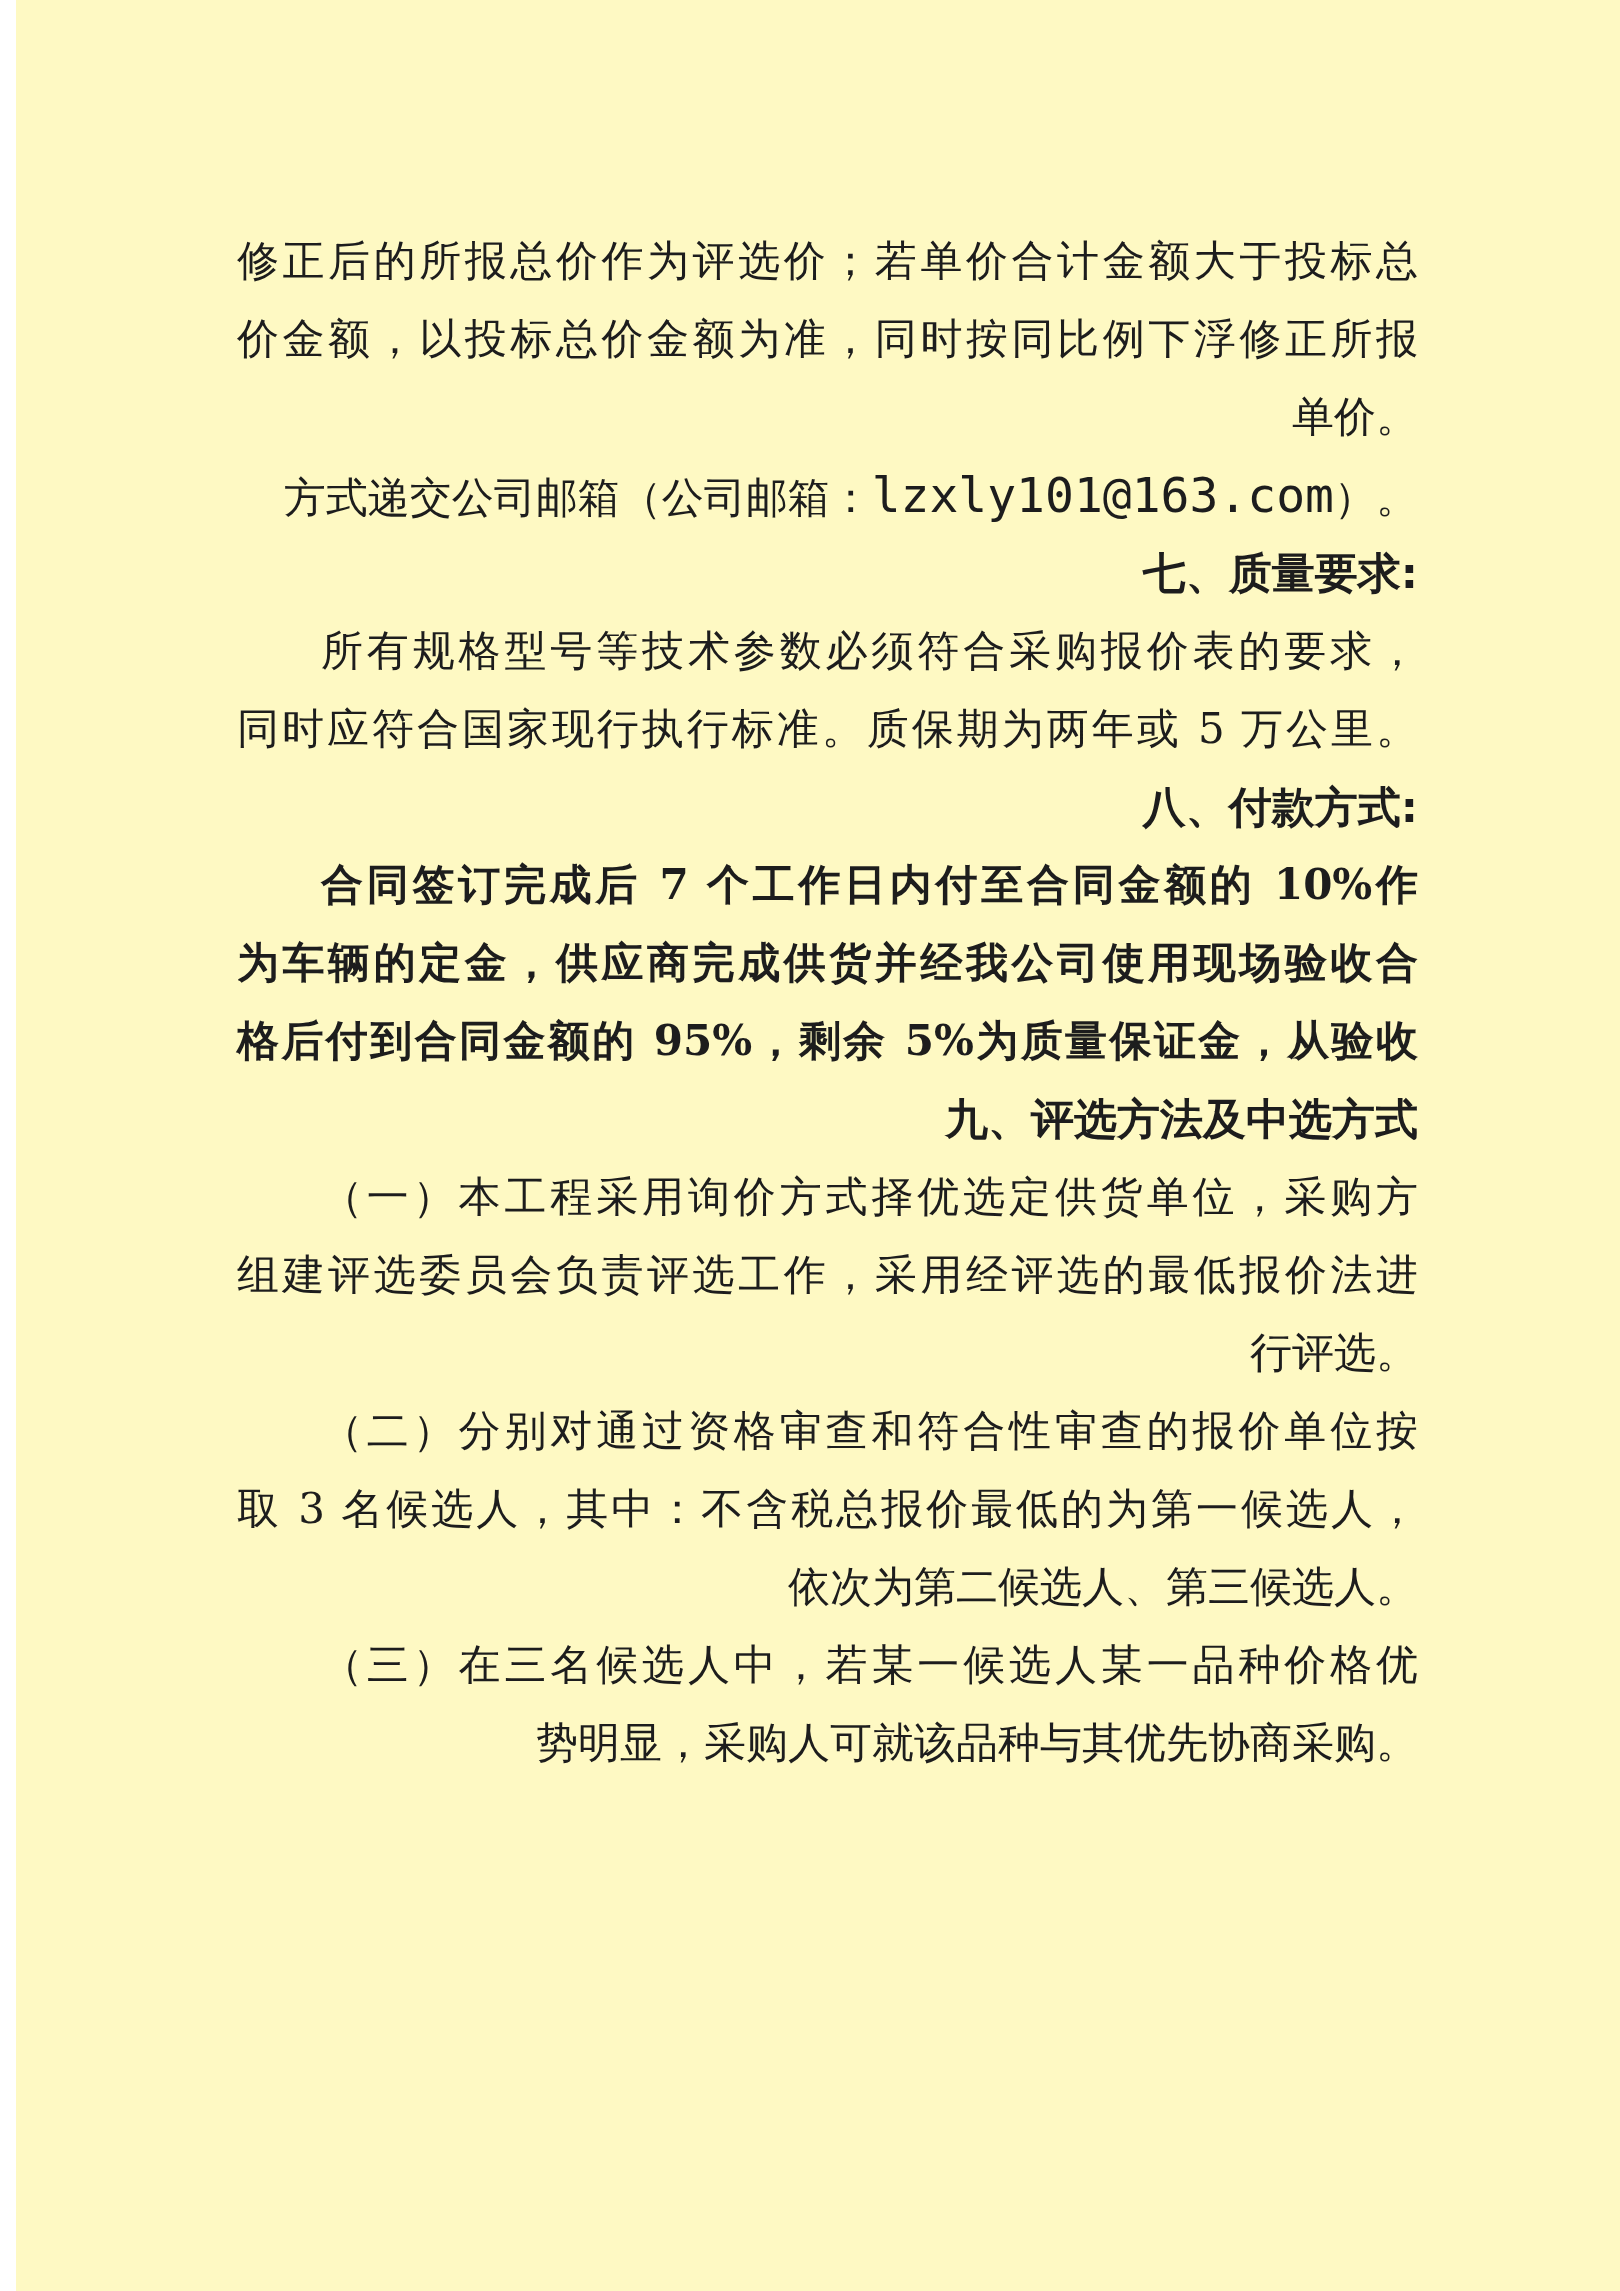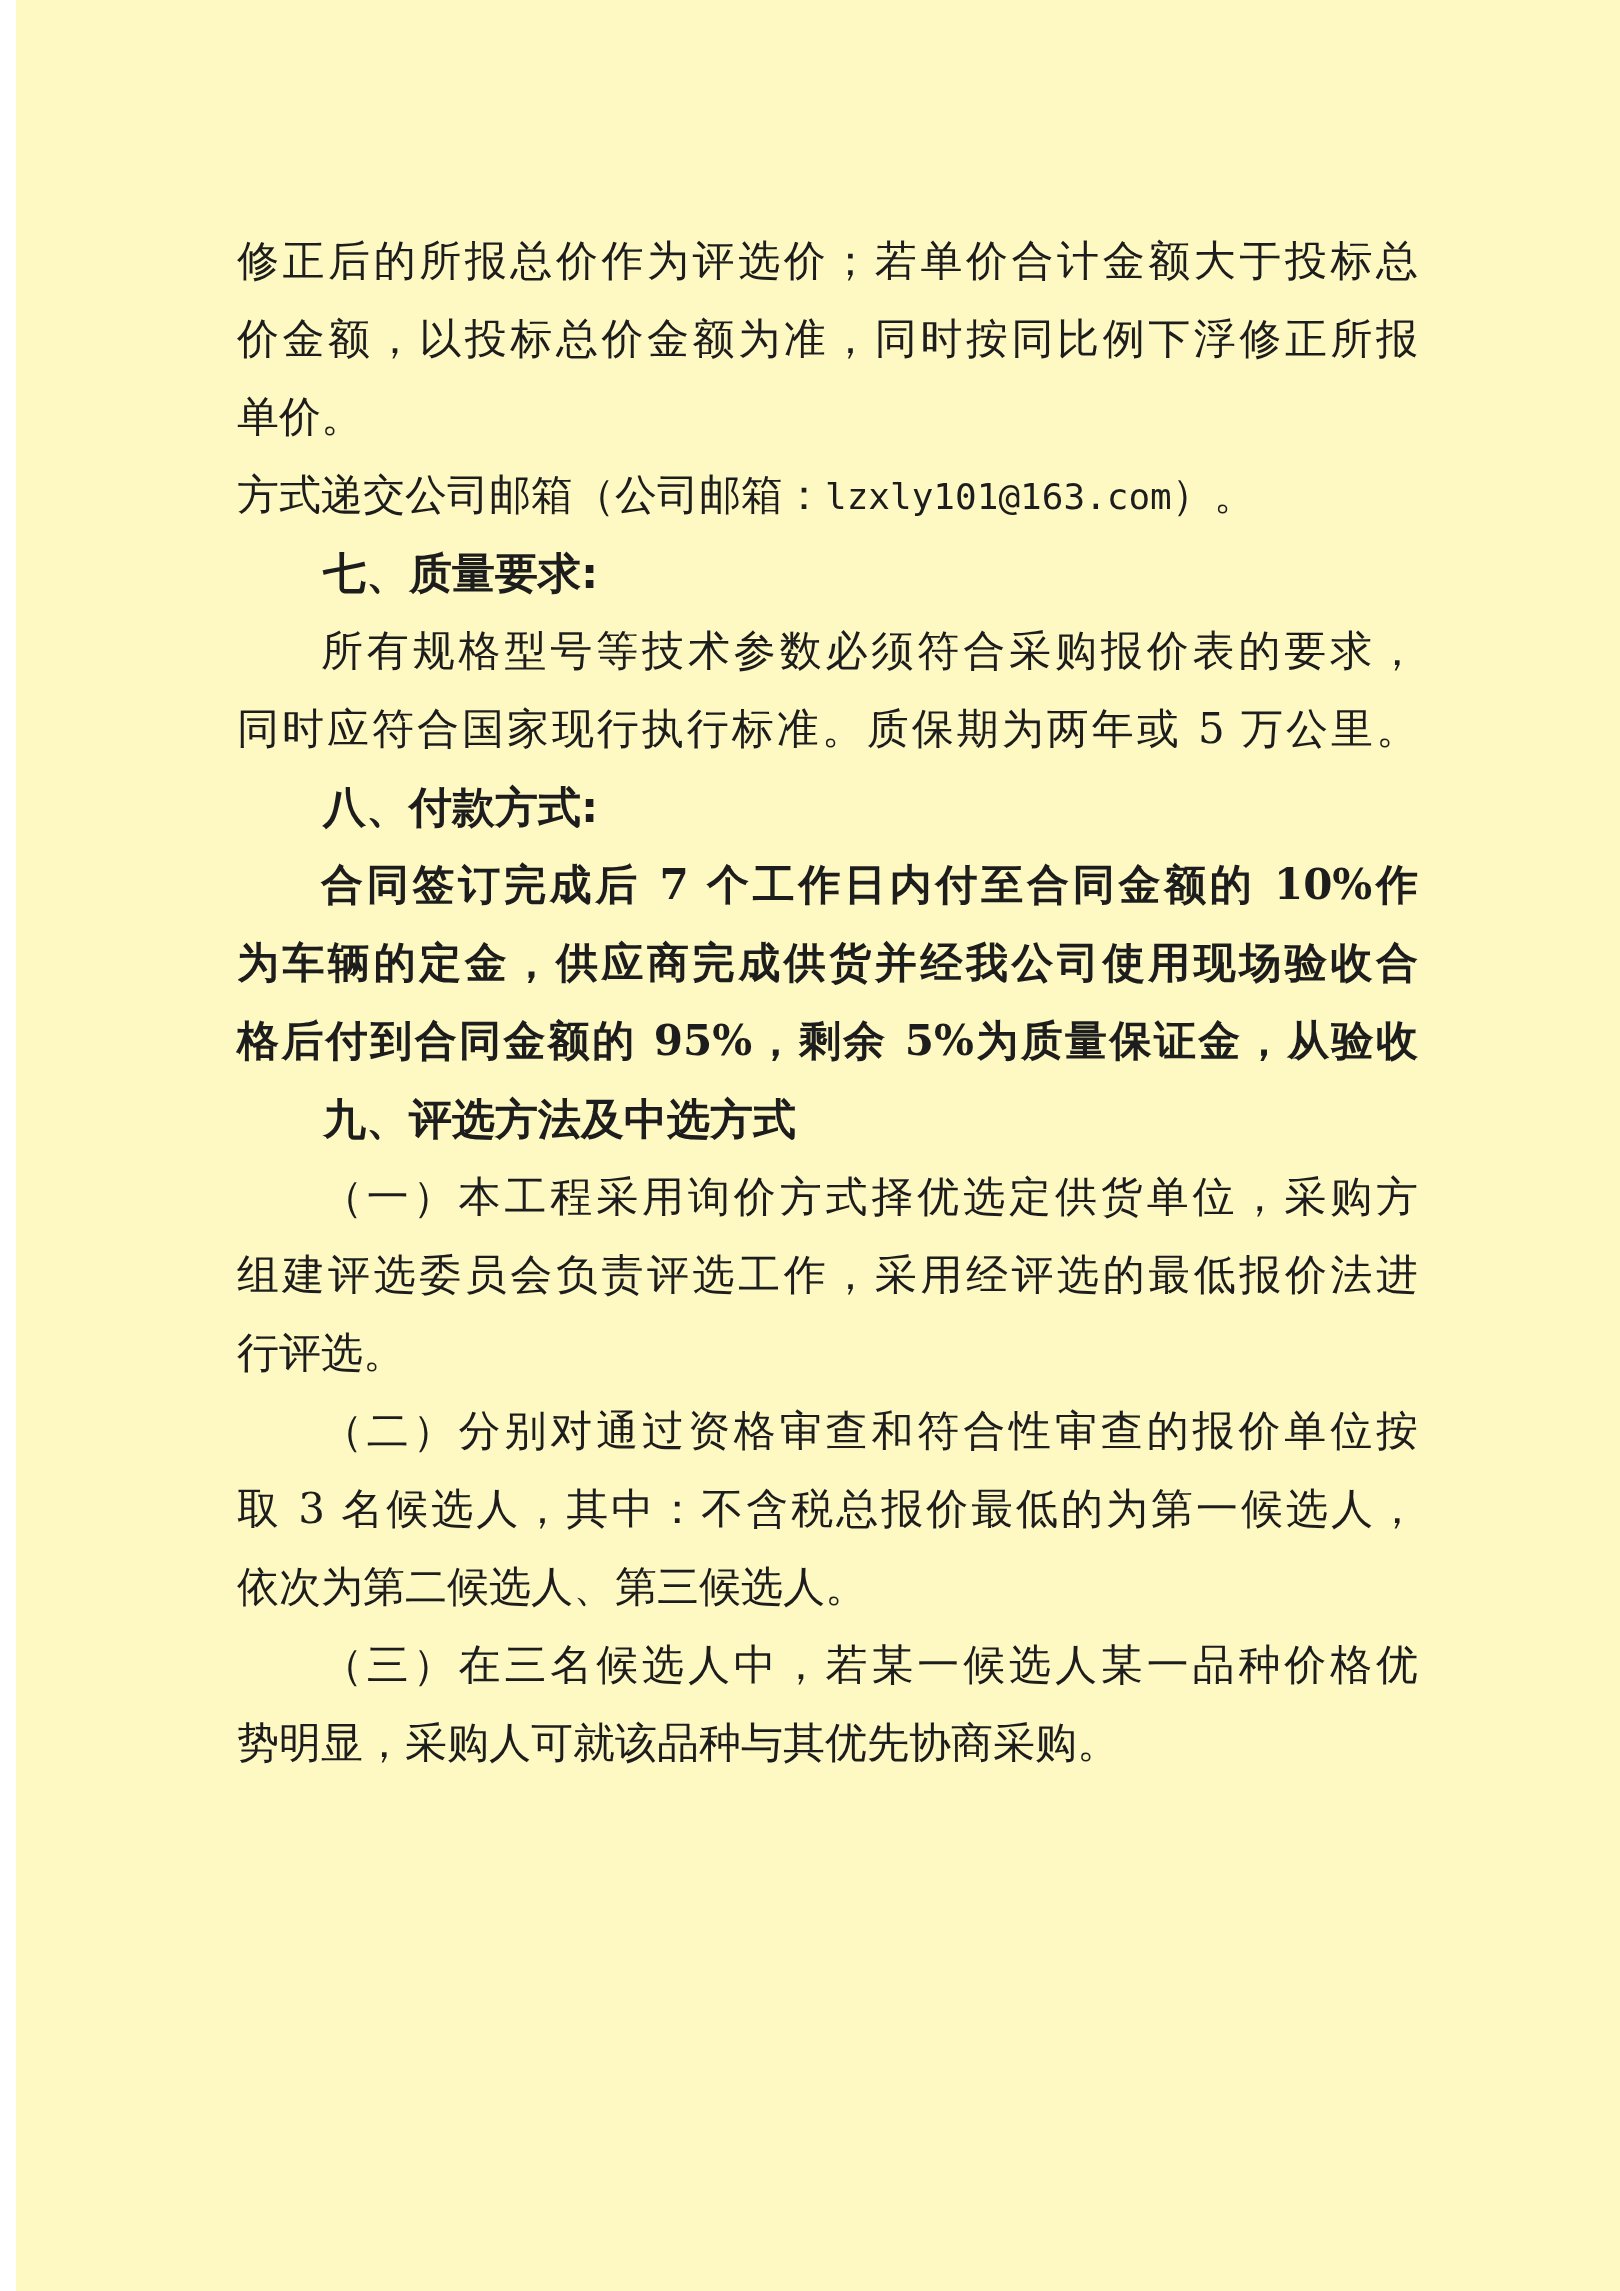--- a/index.html
+++ b/index.html
@@ -26,21 +26,21 @@
   .textblock {
     position: absolute;
     left: 221px;
     top: 222px;
     width: 1181px;
   }
   .ln {
     font-size: 42px;
     line-height: 78px;
     height: 78px;
-    text-align: left;
+    text-align: right;
     white-space: normal;
     overflow: visible;
   }
   
   .j {
     text-align: justify;
     text-align-last: justify;
     text-justify: inter-character;
   }
   
@@ -53,21 +53,21 @@
     font-weight: bold;
     font-size: 43px;
   }
   
   .b {
     font-weight: bold;
   }
   
   .mono {
     font-family: "DejaVu Sans Mono", "Liberation Mono", monospace;
-    font-size: 36px;
+    font-size: 48px;
   }
 </style>
 </head>
 <body>
 
 <div class="page">
   <div class="textblock">
 
     <div class="ln j">修正后的所报总价作为评选价；若单价合计金额大于投标总</div>
     <div class="ln j">价金额，以投标总价金额为准，同时按同比例下浮修正所报</div>

